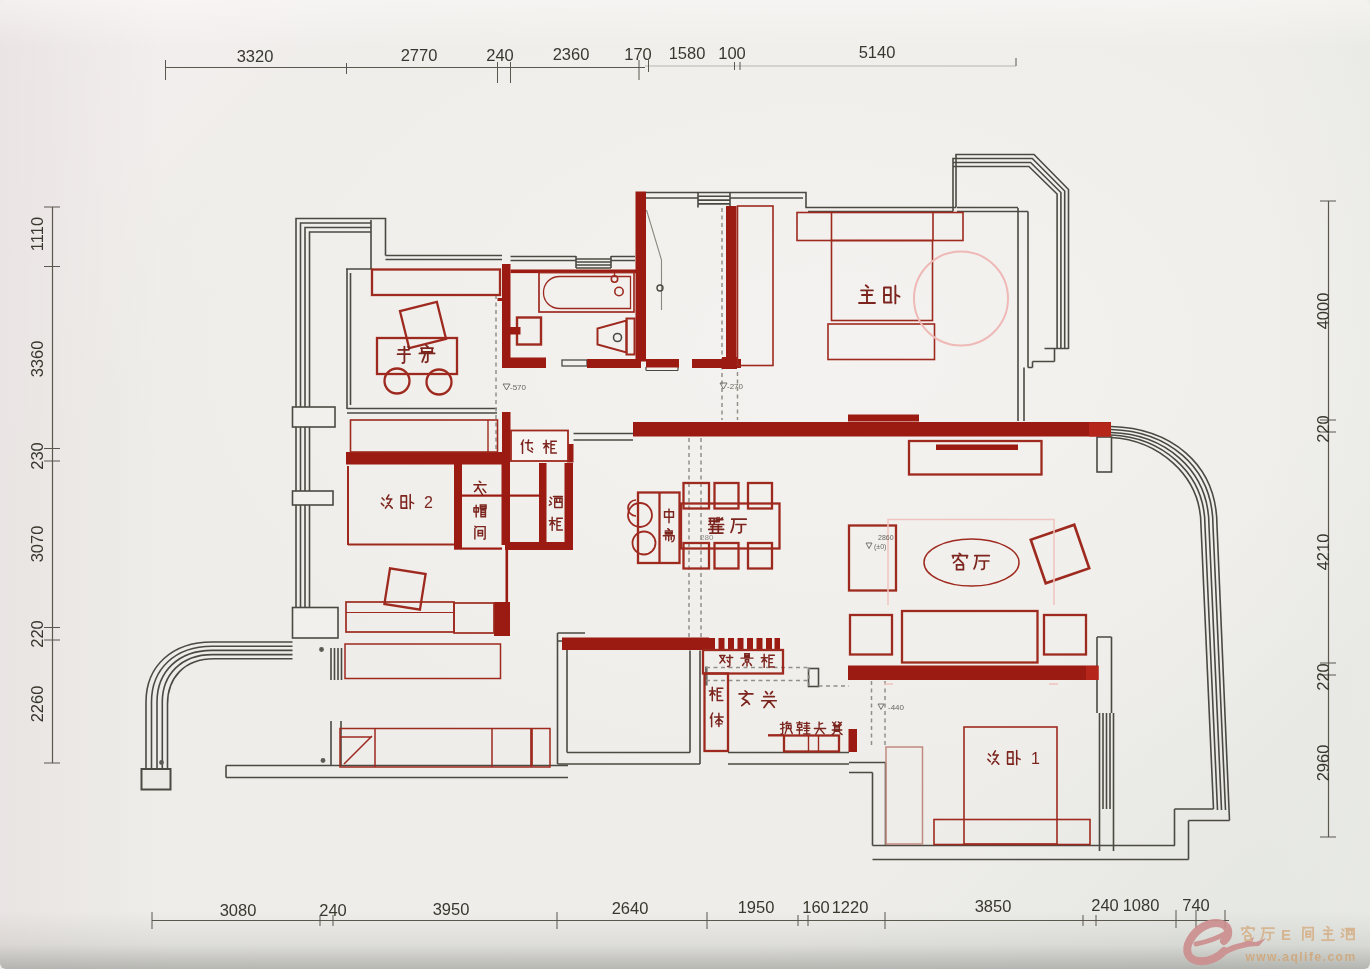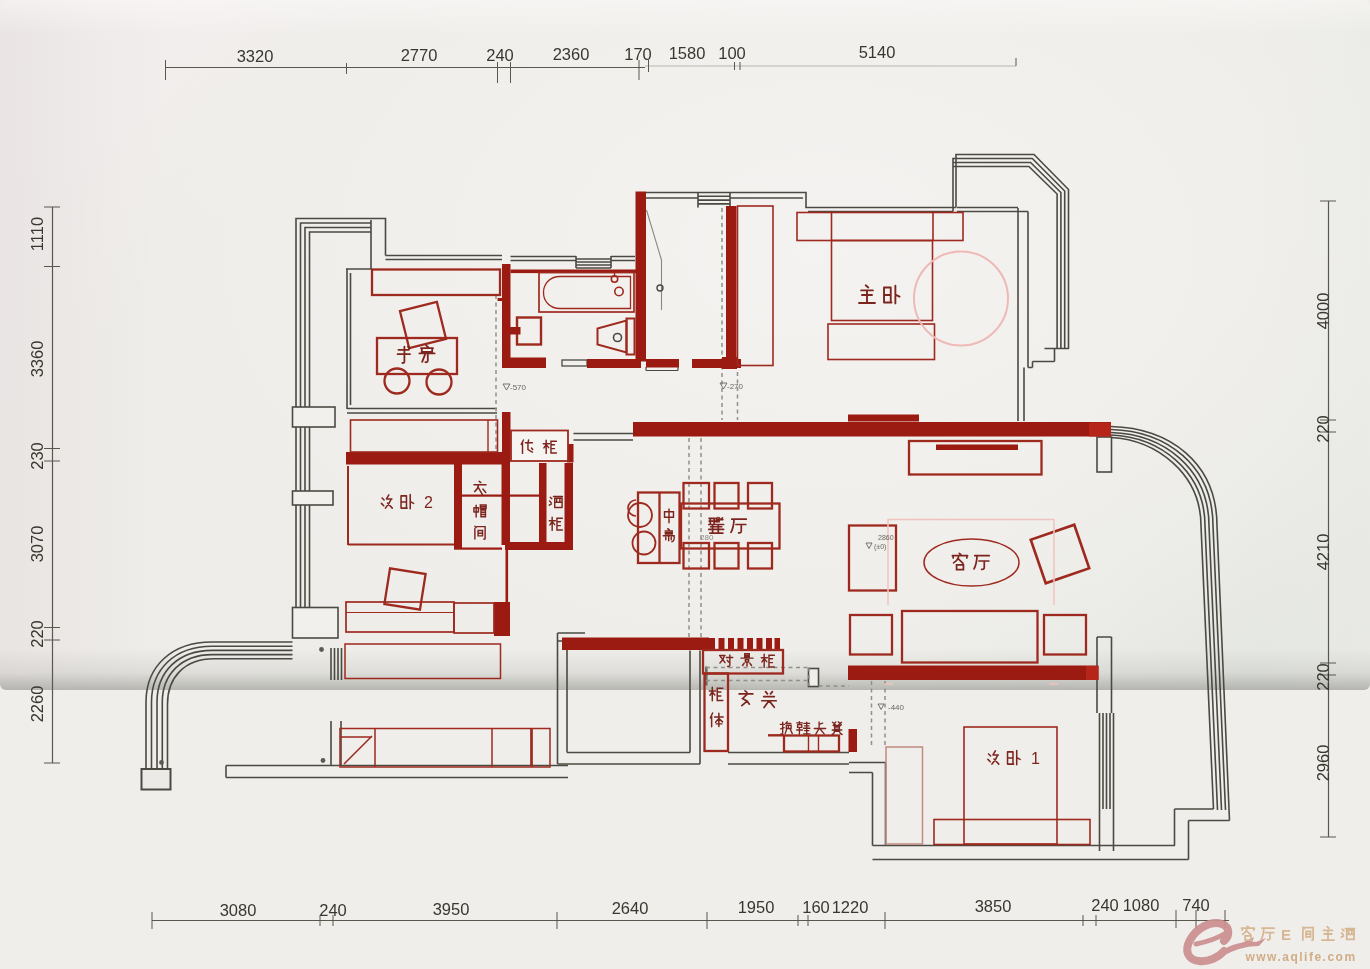--- a/index.html
+++ b/index.html
@@ -1,17 +1,17 @@
 <!DOCTYPE html>
 <html><head>
 <meta charset="utf-8">
 <style>
 html,body{margin:0;padding:0;}
 body{width:1370px;height:969px;overflow:hidden;font-family:"Liberation Sans",sans-serif;background:#efeeeb;}
-#wrap{position:relative;width:1370px;height:690px;
+#wrap{position:relative;width:1370px;height:969px;
 background:
  linear-gradient(180deg, rgba(252,250,249,0.5) 0%, rgba(252,250,249,0) 5%),
  linear-gradient(0deg, rgba(138,139,133,0.55) 0%, rgba(148,149,143,0.18) 2.5%, rgba(150,150,144,0) 6%),
  radial-gradient(ellipse 980px 640px at 60% 36%, rgba(245,243,241,0.9) 0%, rgba(245,243,241,0) 72%),
  linear-gradient(90deg, rgba(232,227,226,0.85) 0%, rgba(232,227,226,0) 12%),
  linear-gradient(270deg, rgba(233,234,230,0.8) 0%, rgba(233,234,230,0) 9%),
  linear-gradient(135deg, rgba(245,239,241,0.95) 0%, rgba(245,239,241,0) 22%),
  linear-gradient(315deg, rgba(226,229,224,0.95) 0%, rgba(226,229,224,0) 26%),
  #eeede9; border-radius: 6px;}
 svg{position:absolute;left:0;top:0;}

